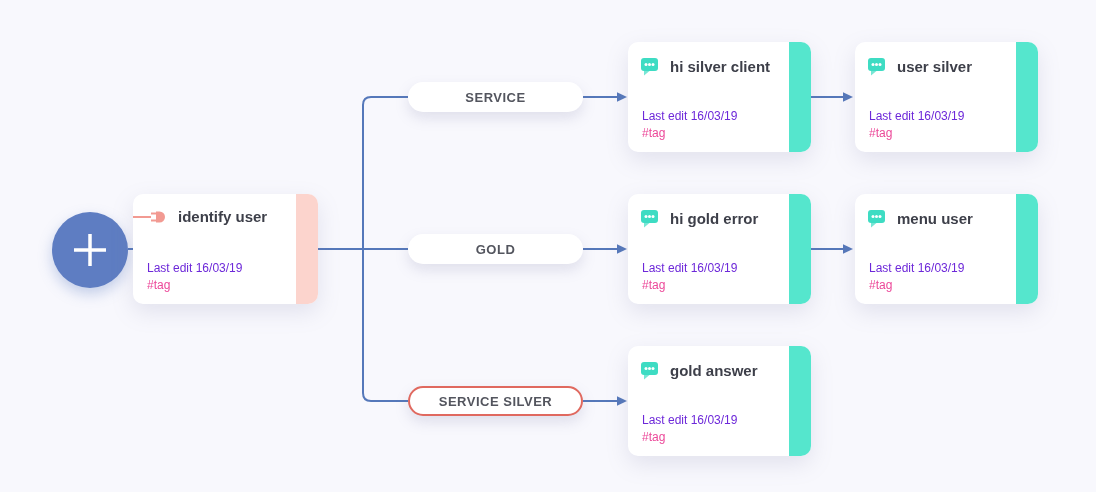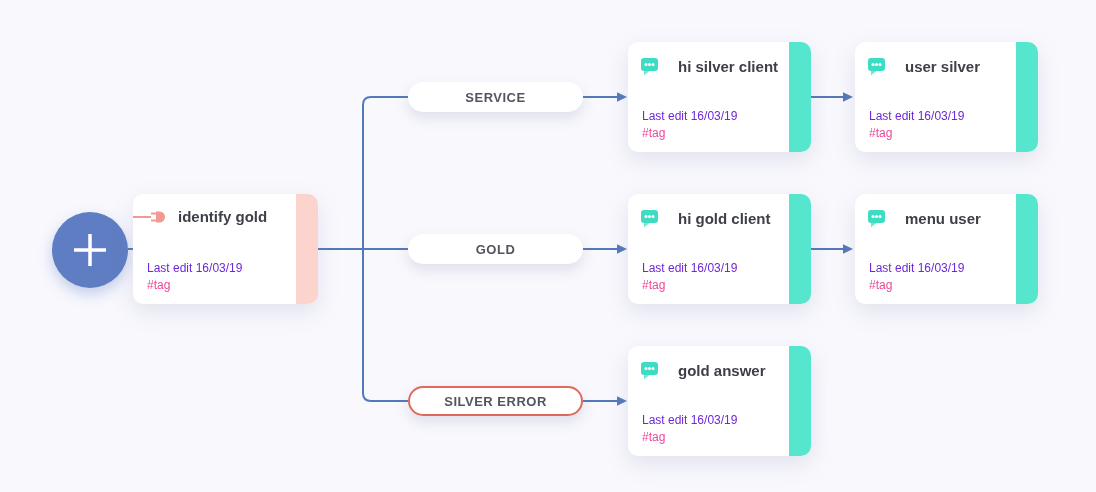--- a/index.html
+++ b/index.html
@@ -12,21 +12,21 @@
   .start-node{position:absolute;left:52px;top:212px;width:76px;height:76px;border-radius:50%;
     background:#5e7dc2;display:flex;align-items:center;justify-content:center;cursor:pointer;
     box-shadow:0 6px 14px rgba(94,125,194,0.35);}
 
   .node-card{position:absolute;width:183px;height:110px;background:#fff;border-radius:10px;
     box-shadow:0 8px 22px rgba(125,125,165,0.18);cursor:pointer;}
   .node-card .accent-bar{position:absolute;top:0;right:0;width:22px;height:100%;
     border-radius:0 10px 10px 0;}
   .accent-pink .accent-bar{background:#fcd4cd;}
   .accent-teal .accent-bar{background:#55e6cd;}
-  .node-title-row{display:flex;align-items:center;padding:14px 30px 0 12px;gap:18px;}
+  .node-title-row{display:flex;align-items:center;padding:14px 30px 0 12px;gap:10px;}
   .node-title-row.plug-row{padding-left:0;gap:7px;}
   .node-title{font-size:15px;font-weight:bold;color:#3d3f49;white-space:nowrap;}
   .node-meta{position:absolute;left:14px;bottom:29px;font-size:12px;color:#6d28d9;}
   .node-tag{position:absolute;left:14px;bottom:12px;font-size:12px;color:#ec4899;}
   .icon{display:inline-flex;flex:0 0 auto;}
 
   .branch-pill{position:absolute;left:408px;width:175px;height:30px;background:#fff;
     border-radius:15px;box-shadow:0 6px 14px rgba(125,125,165,0.2);display:flex;
     align-items:center;justify-content:center;font-size:13px;font-weight:bold;
     letter-spacing:0.5px;color:#53555e;cursor:pointer;box-sizing:border-box;}
@@ -65,35 +65,35 @@
   <div class="node-card accent-pink" style="left:133px;top:194px;width:185px;">
     <div class="node-title-row plug-row">
       <span class="icon">
         <svg width="38" height="16" viewBox="0 0 38 16">
           <line x1="0" y1="8" x2="18" y2="8" stroke="#f29a92" stroke-width="2"></line>
           <line x1="18" y1="4.5" x2="24" y2="4.5" stroke="#f29a92" stroke-width="2"></line>
           <line x1="18" y1="11.5" x2="24" y2="11.5" stroke="#f29a92" stroke-width="2"></line>
           <path d="M23 2.5 h3.5 a5.5 5.5 0 0 1 0 11 h-3.5 z" fill="#f29a92"></path>
         </svg>
       </span>
-      <span class="node-title">identify gold</span>
+      <span class="node-title">identify user</span>
     </div>
     <div class="node-meta">Last edit 16/03/19</div>
     <div class="node-tag">#tag</div>
     <div class="accent-bar"></div>
   </div>
 
   <div class="branch-pill" style="top:82px;">
     <span>SERVICE</span>
   </div>
   <div class="branch-pill" style="top:234px;">
     <span>GOLD</span>
   </div>
   <div class="branch-pill error" style="top:386px;">
-    <span>SILVER ERROR</span>
+    <span>SERVICE SILVER</span>
   </div>
 
   <div class="node-card accent-teal" style="left:628px;top:42px;">
     <div class="node-title-row">
       <span class="icon">
         <svg width="20" height="20" viewBox="0 0 20 20">
           <rect x="1" y="2" width="17" height="13" rx="3" fill="#3edcc3"></rect>
           <circle cx="6" cy="8.5" r="1.5" fill="#ffffff"></circle>
           <circle cx="9.5" cy="8.5" r="1.5" fill="#ffffff"></circle>
           <circle cx="13" cy="8.5" r="1.5" fill="#ffffff"></circle>
@@ -129,21 +129,21 @@
     <div class="node-title-row">
       <span class="icon">
         <svg width="20" height="20" viewBox="0 0 20 20">
           <rect x="1" y="2" width="17" height="13" rx="3" fill="#3edcc3"></rect>
           <circle cx="6" cy="8.5" r="1.5" fill="#ffffff"></circle>
           <circle cx="9.5" cy="8.5" r="1.5" fill="#ffffff"></circle>
           <circle cx="13" cy="8.5" r="1.5" fill="#ffffff"></circle>
           <path d="M4 15 v4.5 l5.5 -4.5 z" fill="#3edcc3" opacity="0.7"></path>
         </svg>
       </span>
-      <span class="node-title">hi gold client</span>
+      <span class="node-title">hi gold error</span>
     </div>
     <div class="node-meta">Last edit 16/03/19</div>
     <div class="node-tag">#tag</div>
     <div class="accent-bar"></div>
   </div>
 
   <div class="node-card accent-teal" style="left:855px;top:194px;">
     <div class="node-title-row">
       <span class="icon">
         <svg width="20" height="20" viewBox="0 0 20 20">

